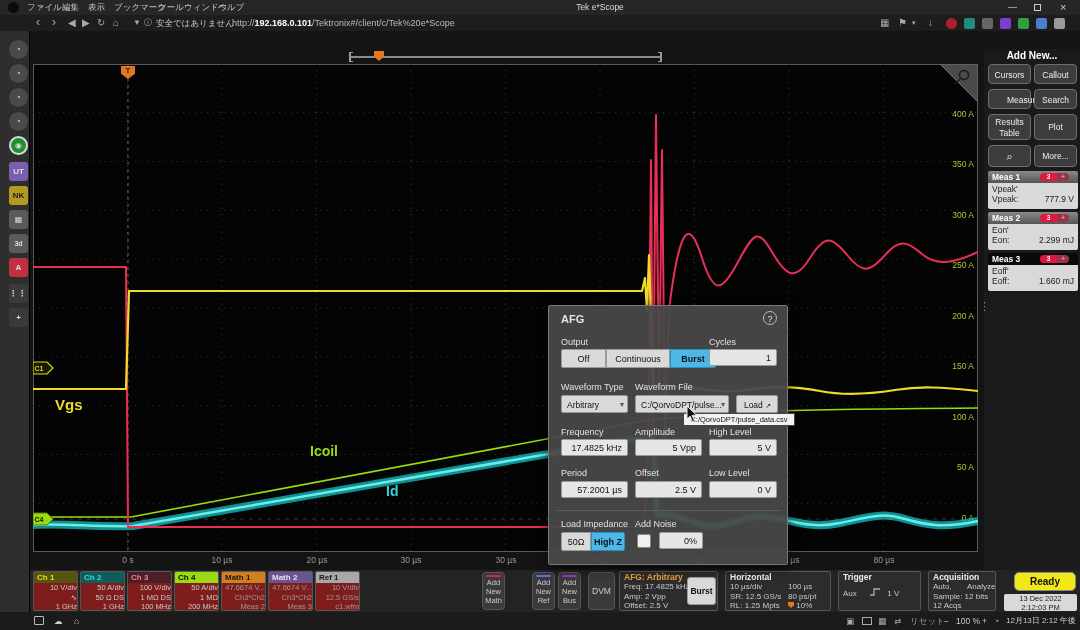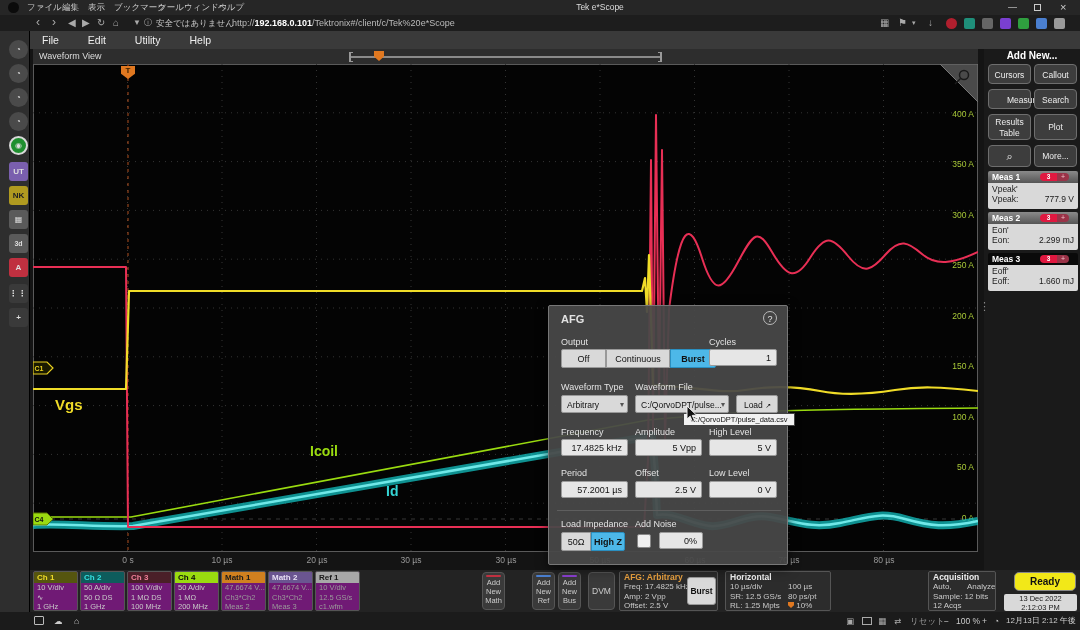--- a/index.html
+++ b/index.html
@@ -24,23 +24,23 @@
   .xlab{color:#999;font-size:8.5px;transform:translateX(-50%);}
   
   .rp{left:984px;top:49px;width:96px;height:521px;background:#1a1a1a;}
   .rbtn{position:absolute;background:#3d3d3d;border:1px solid #6e6e6e;border-radius:4px;color:#eee;font-size:8.5px;text-align:center;cursor:default;}
   .meashead{position:absolute;height:12px;background:linear-gradient(#8a8a8a,#555);color:#fff;font-size:8.5px;font-weight:bold;line-height:12px;padding-left:4px;border-radius:2px 2px 0 0;}
   .measbody{position:absolute;background:#d9d9d9;color:#1a1a1a;font-size:8.5px;padding:1px 4px;border-radius:0 0 2px 2px;}
   .pill{position:absolute;width:17px;height:8px;background:#e01840;border-radius:4px 0 0 4px;color:#fff;font-size:6.5px;line-height:8px;text-align:center;font-weight:bold;}
   .pillplus{position:absolute;width:12px;height:8px;background:#9a3348;border-radius:0 4px 4px 0;color:#f0c0c8;font-size:7px;line-height:8px;text-align:center;}
   
   .bb{left:30px;top:570px;width:1050px;height:42px;background:#232323;}
-  .chbadge{position:absolute;width:45px;height:40px;background:#701a75;border:1px solid #555;border-radius:2px;overflow:hidden;}
+  .chbadge{position:absolute;width:45px;height:40px;background:#7f1d1d;border:1px solid #555;border-radius:2px;overflow:hidden;}
   .chhead{height:11px;font-size:8px;font-weight:bold;line-height:11px;padding-left:3px;}
-  .chline{font-size:7.5px;color:#c9c9c9;line-height:9.5px;padding-left:3px;white-space:nowrap;}
+  .chline{font-size:7.5px;color:#c9c9c9;line-height:9.5px;padding-left:3px;white-space:nowrap;text-align:right;}
   .addbtn{position:absolute;width:23px;height:38px;background:#3a3a3a;border:1px solid #555;border-radius:4px;color:#ccc;font-size:7.5px;line-height:9px;text-align:center;padding-top:3px;}
   .stripe{position:absolute;left:3px;right:3px;top:2px;height:2px;border-radius:1px;}
   .infobox{position:absolute;height:40px;background:#2c2c2c;border:1px solid #555;border-radius:2px;overflow:hidden;}
   .infotitle{font-size:8.5px;font-weight:bold;color:#eee;line-height:10px;padding-left:4px;}
   .inforow{font-size:8px;color:#c9c9c9;line-height:9.5px;padding-left:4px;white-space:nowrap;}
   
   .dlg{left:548px;top:305px;width:240px;height:260px;background:rgba(72,72,72,0.94);border:1px solid #777;border-radius:2px;z-index:50;box-shadow:0 3px 12px rgba(0,0,0,.6);}
   .dlbl{position:absolute;color:#e2e2e2;font-size:9px;}
   .fld{position:absolute;background:#e6e6e6;color:#111;font-size:9px;text-align:right;padding-right:5px;border-radius:2px;height:17px;line-height:17px;border:1px solid #9a9a9a;}
   .segbtn{position:absolute;background:#d9d9d9;color:#111;font-size:9px;text-align:center;height:19px;line-height:19px;border:1px solid #999;border-radius:2px;}
@@ -107,30 +107,21 @@
   <span class="ab dockico" style="top:112px;border-radius:10px;">◔</span>
   <span class="ab dockico" style="top:136px;background:#1f8f2f;border:2px solid #d9d9d9;border-radius:10px;width:19px;height:19px;line-height:15px;">◉</span>
   <span class="ab dockico" style="top:162px;background:#7a5fae;">UT</span>
   <span class="ab dockico" style="top:186px;background:#b09a20;color:#222;">NK</span>
   <span class="ab dockico" style="top:210px;background:#5a5a5a;">▦</span>
   <span class="ab dockico" style="top:234px;background:#5a5a5a;font-size:7px;">3d</span>
   <span class="ab dockico" style="top:258px;background:#c03040;">A</span>
   <span class="ab dockico" style="top:284px;background:#3a3a3a;letter-spacing:1px;">⋮⋮</span>
   <span class="ab dockico" style="top:308px;background:#3a3a3a;">+</span>
 
-  <div class="ab appmenu">
-    <span style="margin-left:12px;">File</span>
-    <span>Edit</span>
-    <span>Utility</span>
-    <span>Help</span>
-  </div>
-
-  <div class="ab wfheader">
-    <span style="margin-left:6px;">Waveform View</span>
-  </div>
+
   <div class="zstrip ab" style="left:349px;width:313px;"></div>
   <div class="zbracket ab" style="left:349px;border-left:2px solid #999;"></div>
   <div class="zbracket ab" style="left:658px;border-right:2px solid #999;"></div>
   <div class="ab" style="left:374px;top:51px;width:10px;height:10px;background:#e07820;clip-path:polygon(0 0,100% 0,100% 55%,50% 100%,0 55%);z-index:5;"></div>
 
   <div class="ab grat"></div>
 
   <div class="ab ylab" style="left:934px;top:109px;">400 A</div>
   <div class="ab ylab" style="left:934px;top:159px;">350 A</div>
   <div class="ab ylab" style="left:934px;top:210px;">300 A</div>
@@ -302,20 +293,28 @@
   </div>
   <div class="ab" style="left:687px;top:577px;width:29px;height:28px;background:#d9d9d9;border:1px solid #999;border-radius:3px;color:#111;font-size:8.5px;font-weight:bold;text-align:center;line-height:27px;z-index:2;">Burst</div>
 
   <div class="infobox" style="left:725px;top:571px;width:106px;">
     <div class="infotitle">Horizontal</div>
     <div class="inforow"><span>10 µs/div</span><span style="position:absolute;left:62px;">100 µs</span></div>
     <div class="inforow"><span>SR: 12.5 GS/s</span><span style="position:absolute;left:62px;">80 ps/pt</span></div>
     <div class="inforow"><span>RL: 1.25 Mpts</span><span style="position:absolute;left:62px;"><span style="display:inline-block;width:6px;height:6px;background:#e07820;clip-path:polygon(0 0,100% 0,100% 55%,50% 100%,0 55%);"></span> <span>10%</span></span></div>
   </div>
 
+  <div class="infobox" style="left:838px;top:571px;width:83px;">
+    <div class="infotitle">Trigger</div>
+    <div class="inforow" style="line-height:24px;"><span>Aux</span>
+      <svg width="12" height="10" style="margin:0 4px -1px 10px;">
+          <polyline points="1,8 5,8 5,2 11,2" fill="none" stroke="#aaa" stroke-width="1.3"></polyline>
+        </svg>
+      <span>1 V</span></div>
+  </div>
 
   <div class="infobox" style="left:928px;top:571px;width:68px;">
     <div class="infotitle">Acquisition</div>
     <div class="inforow" style="overflow:hidden;"><span>Auto,</span><span style="position:absolute;left:38px;">Analyze</span></div>
     <div class="inforow">Sample: 12 bits</div>
     <div class="inforow">12 Acqs</div>
   </div>
 
   <div class="ab" style="left:1014px;top:572px;width:62px;height:19px;background:#f2e818;border:1px solid #888;border-radius:5px;color:#111;font-size:10px;font-weight:bold;text-align:center;line-height:18px;">Ready</div>
   <div class="ab" style="left:1004px;top:594px;width:73px;height:17px;background:#d9d9d9;border-radius:2px;color:#1a1a1a;font-size:7.5px;text-align:center;line-height:8.5px;padding-top:1px;">

